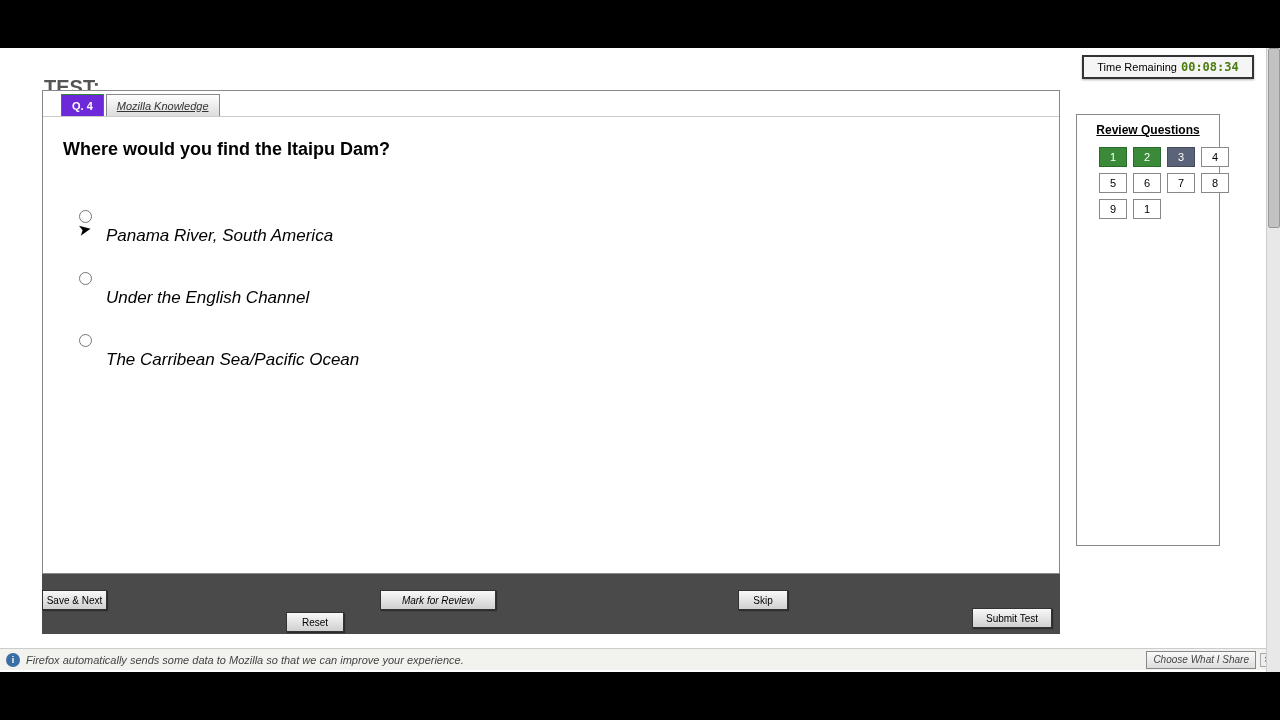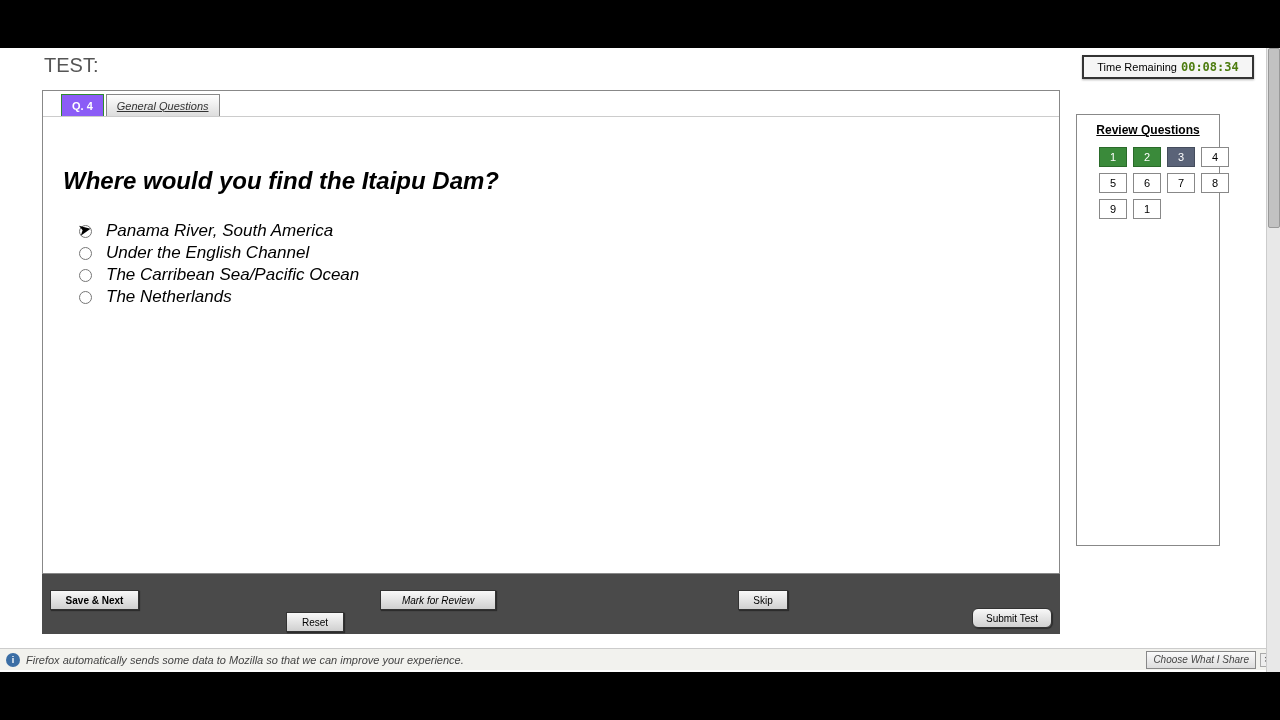--- a/index.html
+++ b/index.html
@@ -1,54 +1,54 @@
 <!DOCTYPE html>
 <html><head>
 <meta charset="utf-8">
 <style>
   * { box-sizing: border-box; margin: 0; padding: 0; }
   html, body { width: 1280px; height: 720px; font-family: Arial, sans-serif; background: #000; overflow: hidden; }
   .viewport { position: absolute; top: 48px; left: 0; width: 1280px; height: 624px; background: #fff; }
   .top-black { position: absolute; top: 0; left: 0; width: 1280px; height: 48px; background: #000; }
   .bottom-black { position: absolute; bottom: 0; left: 0; width: 1280px; height: 48px; background: #000; }
   
-  .test-label { position: absolute; top: 54px; left: 44px; font-size: 20px; font-weight: normal; color: #555; }
+  .test-label { position: absolute; top: 76px; left: 44px; font-size: 20px; font-weight: bold; color: #555; }
   
   .timer-box { position: absolute; top: 55px; left: 1082px; width: 172px; height: 24px; border: 2px solid #333; background: #f5f5f5; font-size: 11px; display: flex; align-items: center; justify-content: center; gap: 4px; box-shadow: 0 1px 2px rgba(0,0,0,0.3); }
   .timer-val { color: #4d7c0f; font-weight: bold; font-family: monospace; font-size: 12px; }
   
   .main-panel { position: absolute; top: 90px; left: 42px; width: 1018px; height: 484px; border: 1px solid #888; background: #fff; }
   .tabs-row { height: 26px; border-bottom: 1px solid #ccc; display: flex; align-items: flex-end; padding-left: 18px; }
   .tab { height: 22px; display: inline-flex; align-items: center; padding: 0 10px; font-size: 11px; border: 1px solid #888; border-bottom: none; margin-right: 2px; background: linear-gradient(#fefefe,#ddd); cursor: pointer; }
-  .tab.qnum { background: #8b5cf6; color: #fff; font-weight: bold; border-color: #2e8b2e; }
+  .tab.qnum { background: #6d28d9; color: #fff; font-weight: bold; border-color: #2e8b2e; }
   .tab.cat { color: #333; text-decoration: underline; font-style: italic; }
   
   .question-area { padding: 22px 20px; }
-  .qtext { font-size: 24px; font-weight: bold; font-style: italic; margin-bottom: 26px; margin-top: 28px; }
+  .qtext { font-size: 18px; font-weight: bold; margin-bottom: 26px; }
   .options { padding-left: 16px; }
   .opt { display: flex; align-items: center; gap: 14px; margin-bottom: 2px; }
   .opt input[type=radio] { width: 13px; height: 13px; }
-  .opt-label { font-size: 17px; font-style: italic; }
+  .opt-label { font-size: 17px; font-style: italic; margin-top: 40px; }
   
   .cursor-arrow { position: absolute; top: 220px; left: 78px; font-size: 16px; color: #000; pointer-events: none; transform: rotate(-10deg); }
   
   .review-panel { position: absolute; top: 114px; left: 1076px; width: 144px; height: 432px; border: 1px solid #888; background: #fff; padding: 8px 18px; }
   .review-title { font-size: 12px; font-weight: bold; text-align: center; text-decoration: underline; margin-bottom: 10px; }
   .qgrid { display: grid; grid-template-columns: repeat(4, 28px); gap: 6px 6px; justify-content: start; padding-left: 4px; }
   .qbtn { width: 28px; height: 20px; border: 1px solid #888; background: #fff; font-size: 11px; display: flex; align-items: center; justify-content: center; cursor: pointer; }
   .qbtn.answered { background: #3a8a3a; color: #fff; border-color: #2a6a2a; }
   .qbtn.review { background: #5a6378; color: #fff; border-color: #444c5c; }
   
   .action-bar { position: absolute; top: 574px; left: 42px; width: 1018px; height: 60px; background: #4a4a4a; }
   .abtn { position: absolute; height: 20px; border: 1px solid #333; background: linear-gradient(#f8f8f8,#d0d0d0); font-size: 10px; padding: 0 8px; display: flex; align-items: center; justify-content: center; cursor: pointer; box-shadow: 1px 1px 1px rgba(0,0,0,0.4); white-space: nowrap; }
-  .btn-save { top: 16px; left: 8px; width: 89px; font-weight: bold; }
+  .btn-save { top: 16px; left: 0; width: 65px; }
   .btn-reset { top: 38px; left: 244px; width: 58px; }
   .btn-mark { top: 16px; left: 338px; width: 116px; font-style: italic; }
   .btn-skip { top: 16px; left: 696px; width: 50px; }
-  .btn-submit { top: 34px; left: 930px; width: 80px; border-radius: 6px; }
+  .btn-submit { top: 34px; left: 930px; width: 80px; }
   
   .notif-bar { position: absolute; top: 648px; left: 0; width: 1280px; height: 22px; background: #f2f2ee; border-top: 1px solid #ccc; display: flex; align-items: center; font-size: 11px; font-style: italic; color: #444; }
   .notif-icon { width: 14px; height: 14px; border-radius: 50%; background: #3b6ea5; margin: 0 6px; display: inline-flex; align-items: center; justify-content: center; color: #fff; font-size: 9px; font-style: normal; font-weight: bold; }
   .notif-btn { margin-left: auto; margin-right: 4px; height: 16px; border: 1px solid #888; background: linear-gradient(#fafafa,#ddd); font-size: 10px; padding: 8px 6px; display: flex; align-items: center; cursor: pointer; }
   .notif-close { width: 14px; height: 14px; border: 1px solid #aaa; background: #eee; font-size: 10px; display: flex; align-items: center; justify-content: center; margin-right: 6px; cursor: pointer; }
   
   .scroll-track { position: absolute; top: 48px; right: 0; width: 14px; height: 624px; background: #e8e8e8; border-left: 1px solid #ccc; }
   .scroll-thumb { position: absolute; top: 0; left: 1px; width: 12px; height: 180px; background: #c2c2c2; border: 1px solid #999; border-radius: 2px; }
 </style>
 </head>
@@ -61,40 +61,36 @@
 <div class="test-label">TEST:</div>
 
 <div class="timer-box">
   <span>Time Remaining</span>
   <span class="timer-val">00:08:34</span>
 </div>
 
 <div class="main-panel">
   <div class="tabs-row">
     <div class="tab qnum">Q. 4</div>
-    <div class="tab cat">General Questions</div>
+    <div class="tab cat">Mozilla Knowledge</div>
   </div>
   <div class="question-area">
     <div class="qtext">Where would you find the Itaipu Dam?</div>
     <div class="options">
       <div class="opt">
         <input type="radio" name="ans" style="">
         <span class="opt-label">Panama River, South America</span>
       </div>
       <div class="opt">
         <input type="radio" name="ans" style="">
         <span class="opt-label">Under the English Channel</span>
       </div>
       <div class="opt">
         <input type="radio" name="ans" style="">
         <span class="opt-label">The Carribean Sea/Pacific Ocean</span>
-      </div>
-      <div class="opt">
-        <input type="radio" name="ans" style="">
-        <span class="opt-label">The Netherlands</span>
       </div>
     </div>
   </div>
 </div>
 
 <div class="cursor-arrow">➤</div>
 
 <div class="review-panel">
   <div class="review-title">Review Questions</div>
   <div class="qgrid" id="qgrid">

